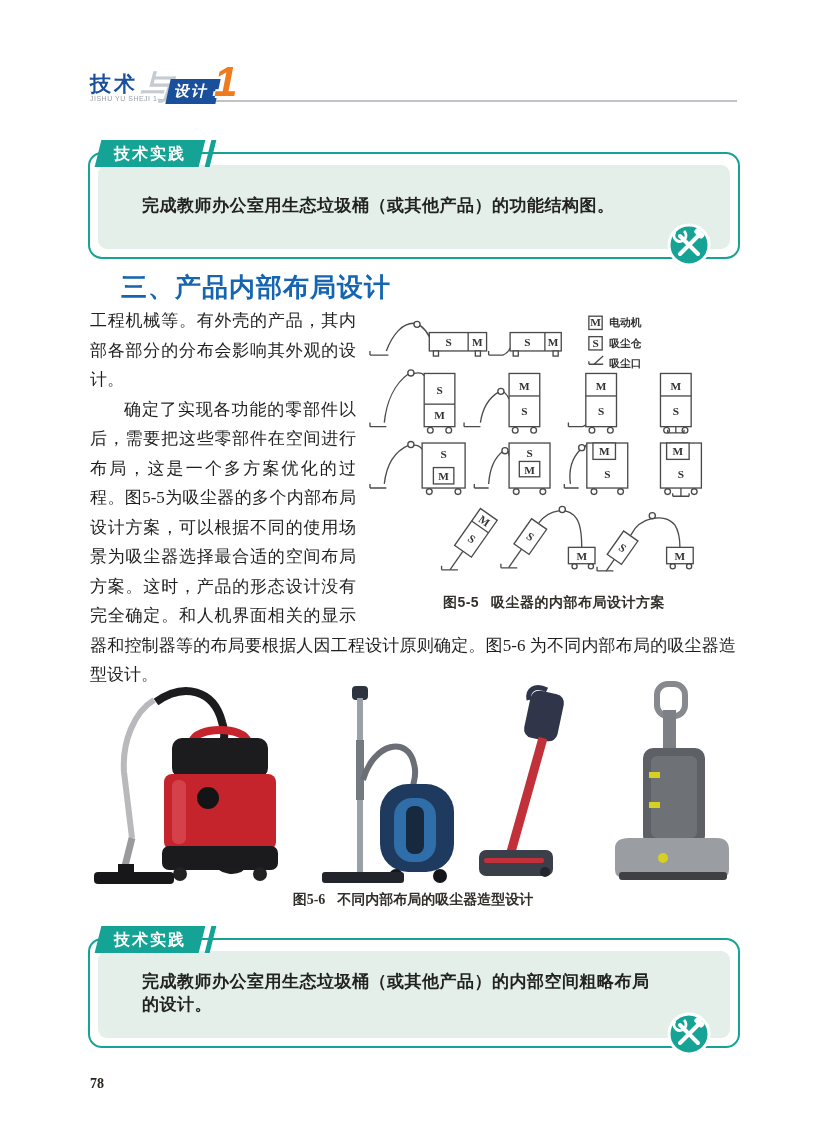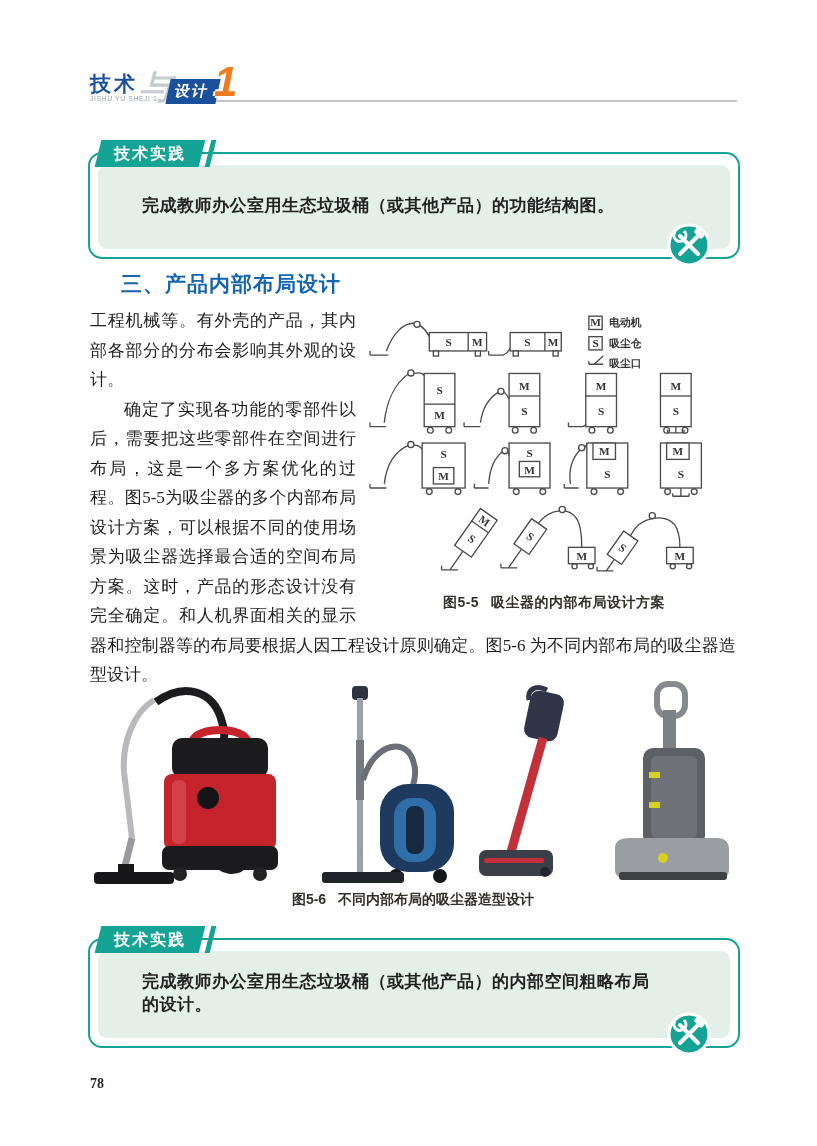--- a/index.html
+++ b/index.html
@@ -34,37 +34,37 @@
   .practice-tab span{display:inline-block;transform:skewX(14deg);color:#fff;
                 font-family:"Liberation Sans",sans-serif;font-weight:800;font-size:16px;
                 line-height:27px;letter-spacing:2px;}
   .practice-text{position:absolute;left:52px;right:80px;top:0;bottom:0;display:flex;
                 align-items:center;font-weight:700;font-size:17px;letter-spacing:0.5px;
                 color:#222;z-index:1;}
   .practice-icon{position:absolute;right:26px;bottom:-11px;width:46px;height:46px;z-index:3;}
 
   
   .section-heading{position:absolute;left:121px;top:270px;
-                font-family:"Liberation Sans",sans-serif;font-size:21px;font-weight:800;
+                font-family:"Liberation Sans",sans-serif;font-size:26px;font-weight:800;
                 color:#1565b0;letter-spacing:1px;}
   .bodytext{position:absolute;left:90px;top:306px;width:646px;font-size:17px;
                 line-height:29.5px;text-align:justify;}
   .bodytext p{margin:0;}
   .indent{text-indent:2em;}
   .fig55{float:right;width:372px;margin:2px 0 2px 8px;}
   .fig-caption{font-family:"Liberation Sans",sans-serif;font-size:14px;font-weight:800;
                 color:#33302c;text-align:center;margin-top:2px;letter-spacing:0.5px;}
   .fig-caption .cap-label{margin-right:12px;padding-left:8px;}
   .clear{clear:both;}
 
   
   .fig56{position:absolute;left:92px;top:680px;width:644px;height:206px;display:flex;
          align-items:flex-end;justify-content:space-between;}
   .fig56-caption{position:absolute;left:90px;top:891px;width:646px;text-align:center;
-         font-family:Liberation Sans, sans-serif;font-size:14px;font-weight:800;color:#33302c;}
+         font-family:Liberation Serif, serif;font-size:14px;font-weight:800;color:#33302c;}
   .fig56-caption .cap-label{margin-right:12px;}
 
   
   .dg{stroke:#4a4a4a;fill:none;stroke-width:1.3;}
   .dgbox{stroke:#4a4a4a;fill:#fff;stroke-width:1.3;}
   .dgtxt{font-family:"Liberation Serif",serif;font-size:11px;font-weight:700;fill:#333;
          text-anchor:middle;}
   .dglbl{font-family:"Liberation Serif",serif;font-size:10.5px;font-weight:700;fill:#333;}
 
   .page-number{position:absolute;left:90px;top:1076px;font-size:14px;font-weight:700;color:#2b2520;}

